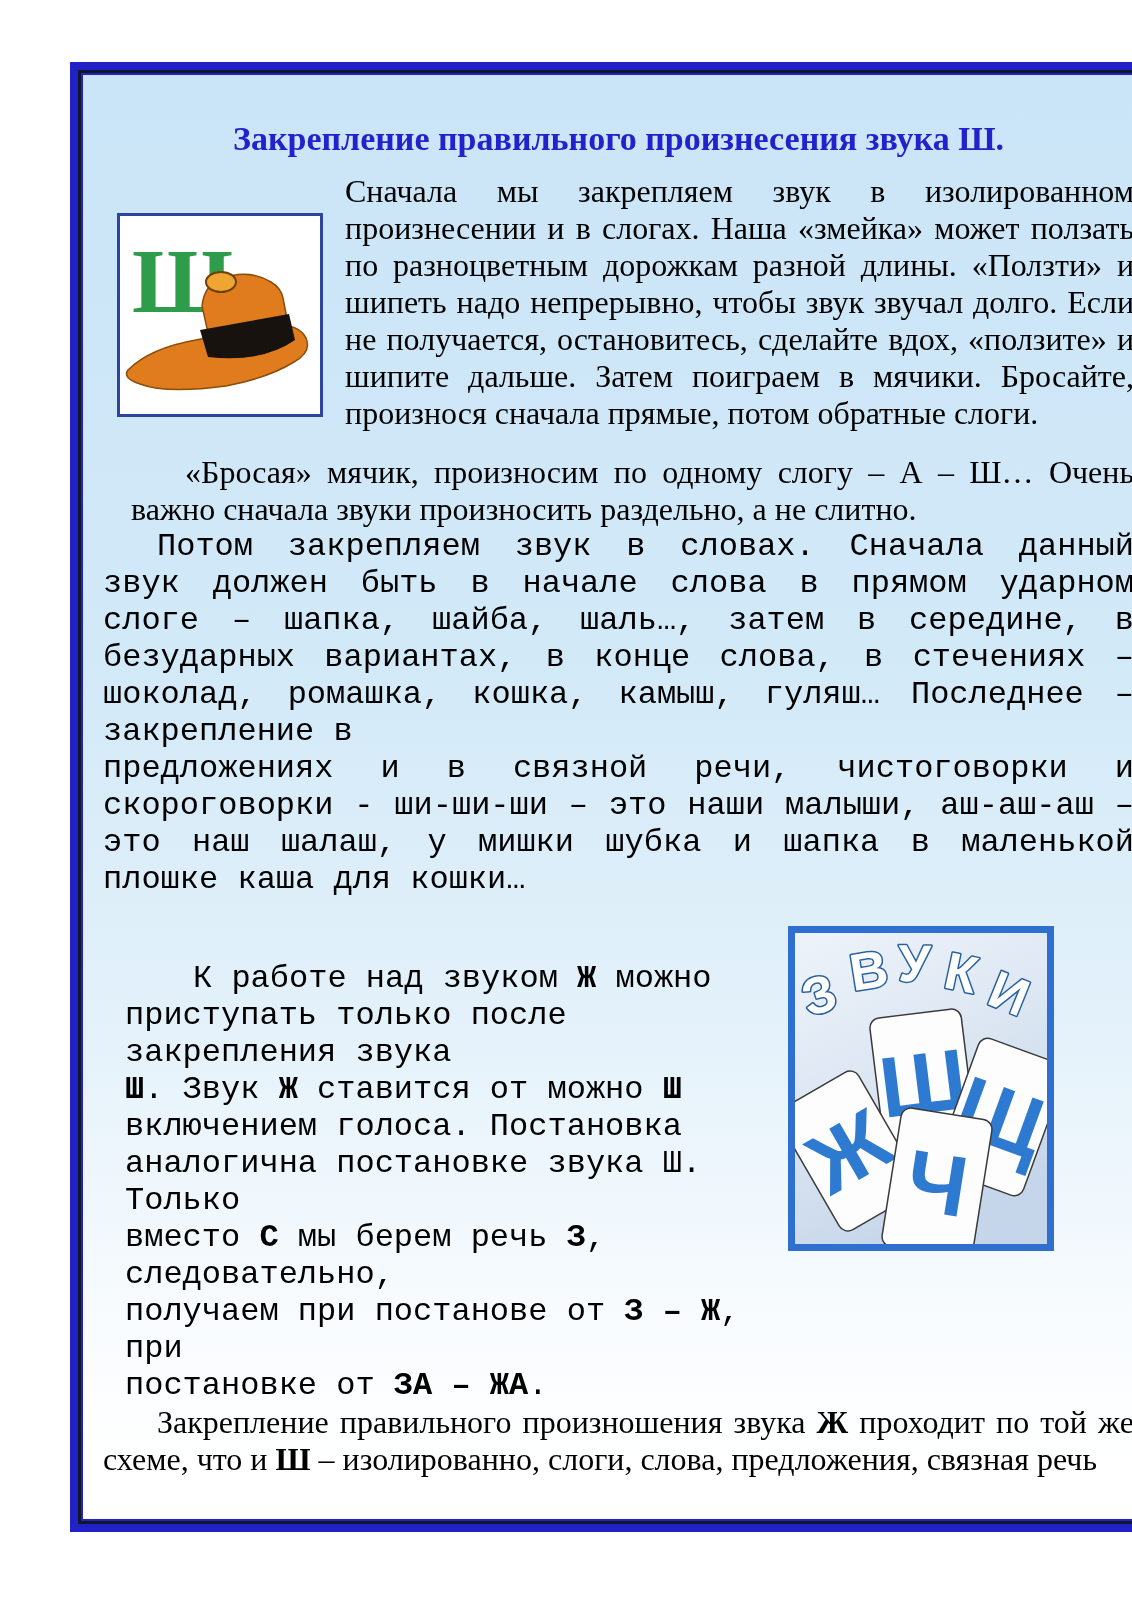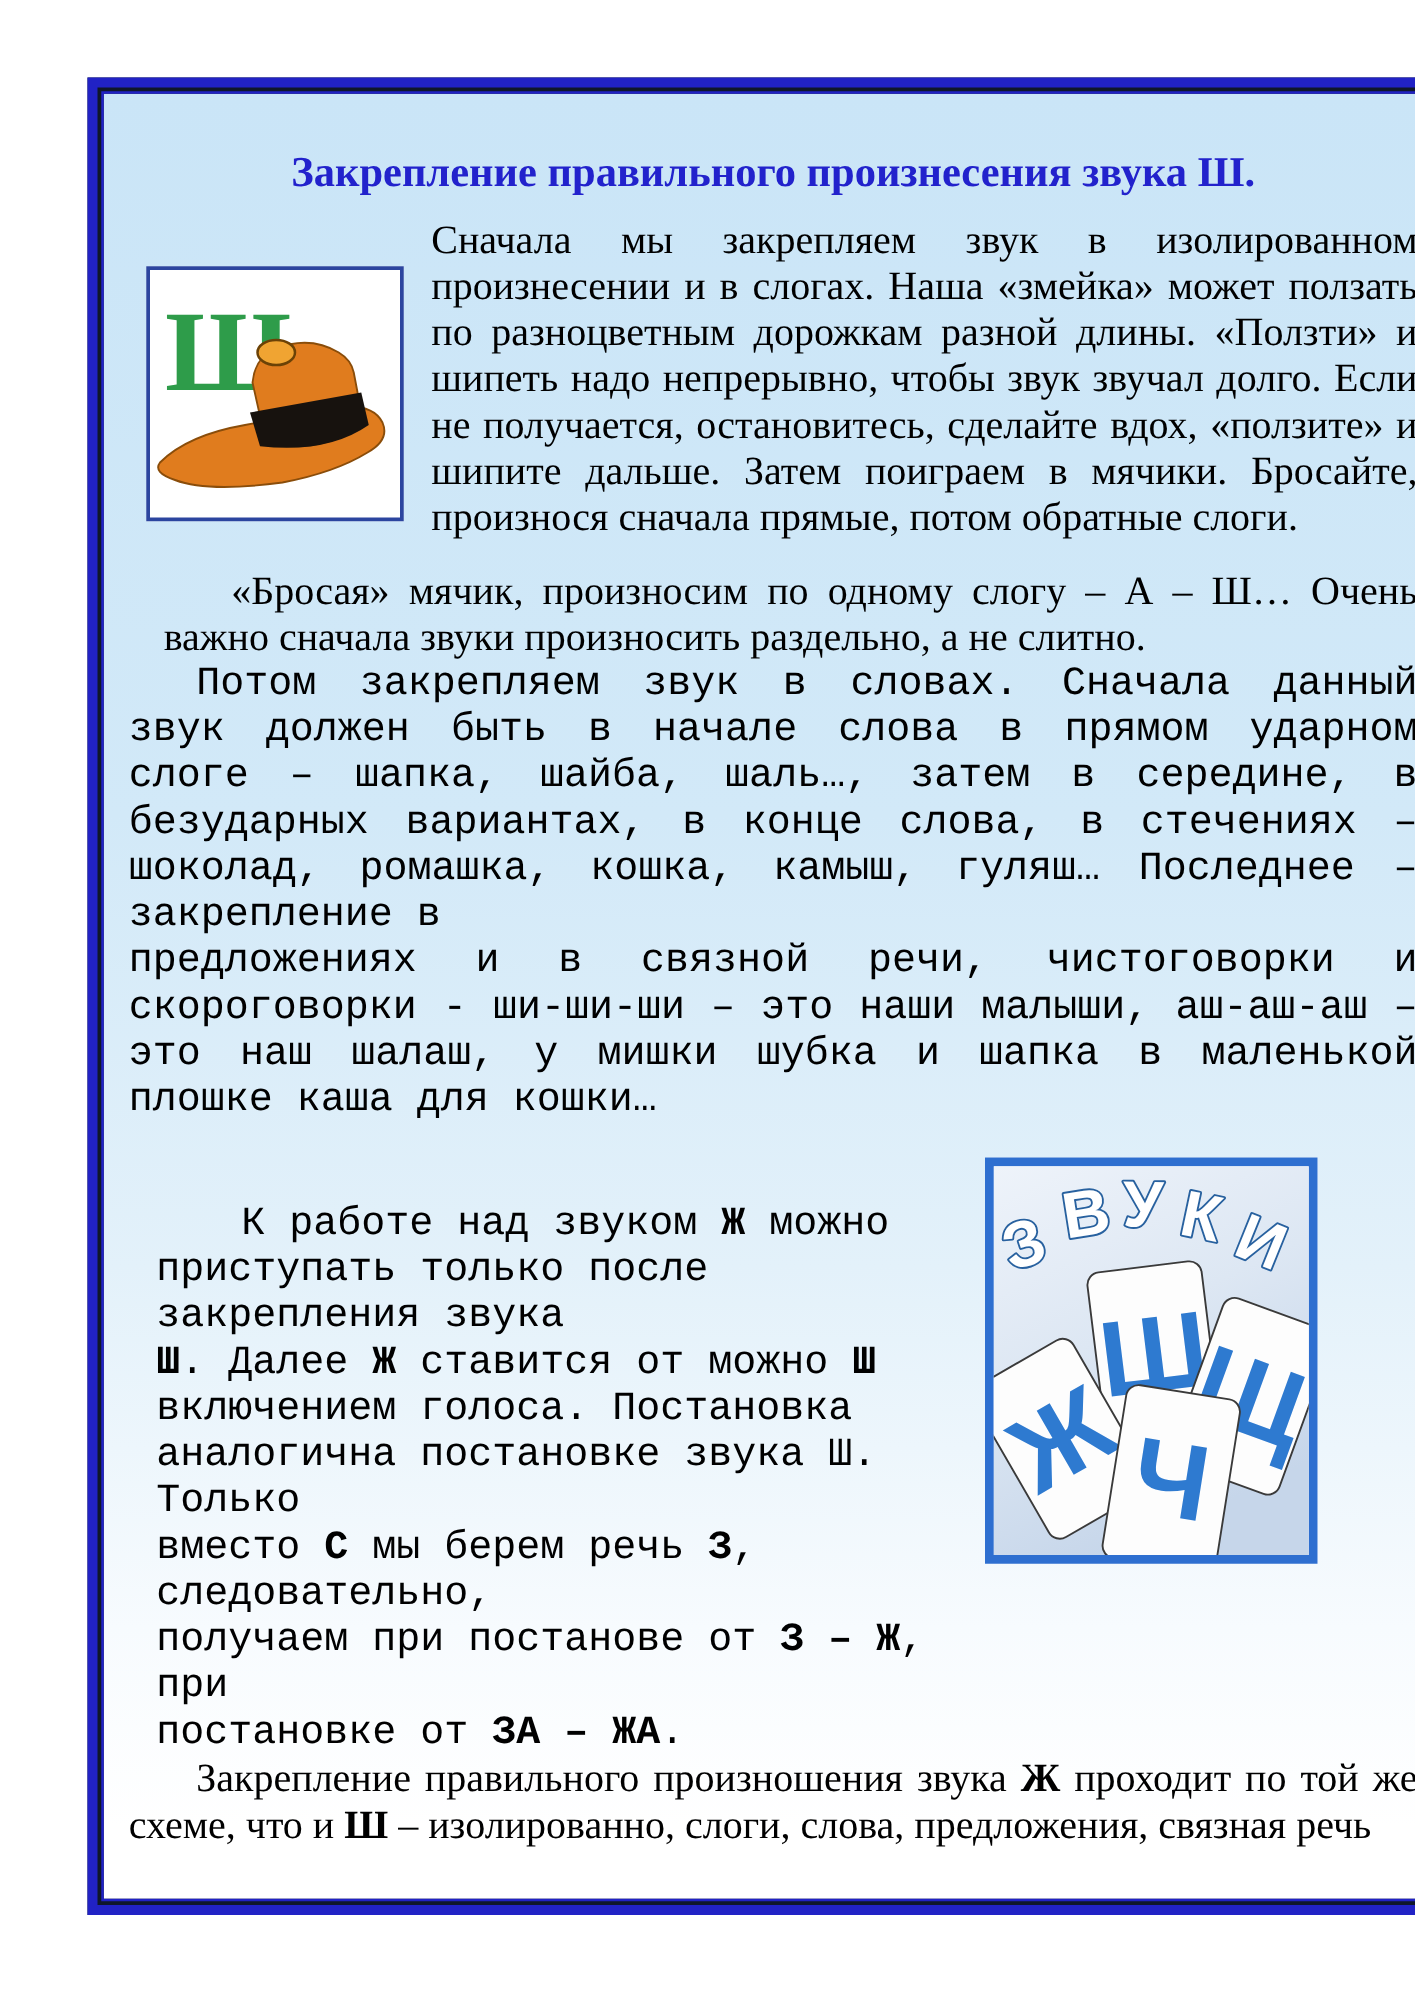--- a/index.html
+++ b/index.html
@@ -69,21 +69,21 @@
       <p class="p justify">Сначала мы закрепляем звук в изолированном произнесении и в слогах. Наша «змейка» может ползать по разноцветным дорожкам разной длины. «Ползти» и шипеть надо непрерывно, чтобы звук звучал долго. Если не получается, остановитесь, сделайте вдох, «ползите» и шипите дальше. Затем поиграем в мячики. Бросайте, произнося сначала прямые, потом обратные слоги.</p>
     </div>
 
     <p class="p justify indent gap-top">«Бросая» мячик, произносим по одному слогу – А – Ш… Очень важно сначала звуки произносить раздельно, а не слитно.</p>
     <p class="p justify indent preline">Потом закрепляем звук в словах. Сначала данный звук должен быть в начале слова в прямом ударном слоге – шапка, шайба, шаль…, затем в середине, в безударных вариантах, в конце слова, в стечениях – шоколад, ромашка, кошка, камыш, гуляш…  Последнее – закрепление в
 предложениях и в связной речи, чистоговорки и скороговорки - ши-ши-ши – это наши малыши, аш-аш-аш – это наш шалаш, у мишки шубка и шапка в маленькой плошке каша для кошки…</p>
 
     <div class="row2">
       <p class="p preline zhcol"><span>К работе над звуком </span><span class="bold-run">Ж</span><span> можно
 приступать только после закрепления звука
-</span><span class="bold-run">Ш</span><span>. Далее </span><span class="bold-run">Ж</span><span> ставится от можно </span><span class="bold-run">Ш</span><span>
+</span><span class="bold-run">Ш</span><span>. Звук </span><span class="bold-run">Ж</span><span> ставится от можно </span><span class="bold-run">Ш</span><span>
 включением голоса. Постановка
 аналогична постановке звука Ш. Только
 вместо </span><span class="bold-run">С</span><span> мы берем речь </span><span class="bold-run">З</span><span>, следовательно,
 получаем при постанове от </span><span class="bold-run">З – Ж</span><span>, при
 постановке от </span><span class="bold-run">ЗА – ЖА</span><span>.</span></p>
       <div class="sounds-box">
         <svg width="252" height="311" viewBox="0 0 252 311">
           <defs>
             <linearGradient id="sg" x1="0" y1="0" x2="0.4" y2="1">
               <stop offset="0" stop-color="#eef3fa"></stop>

